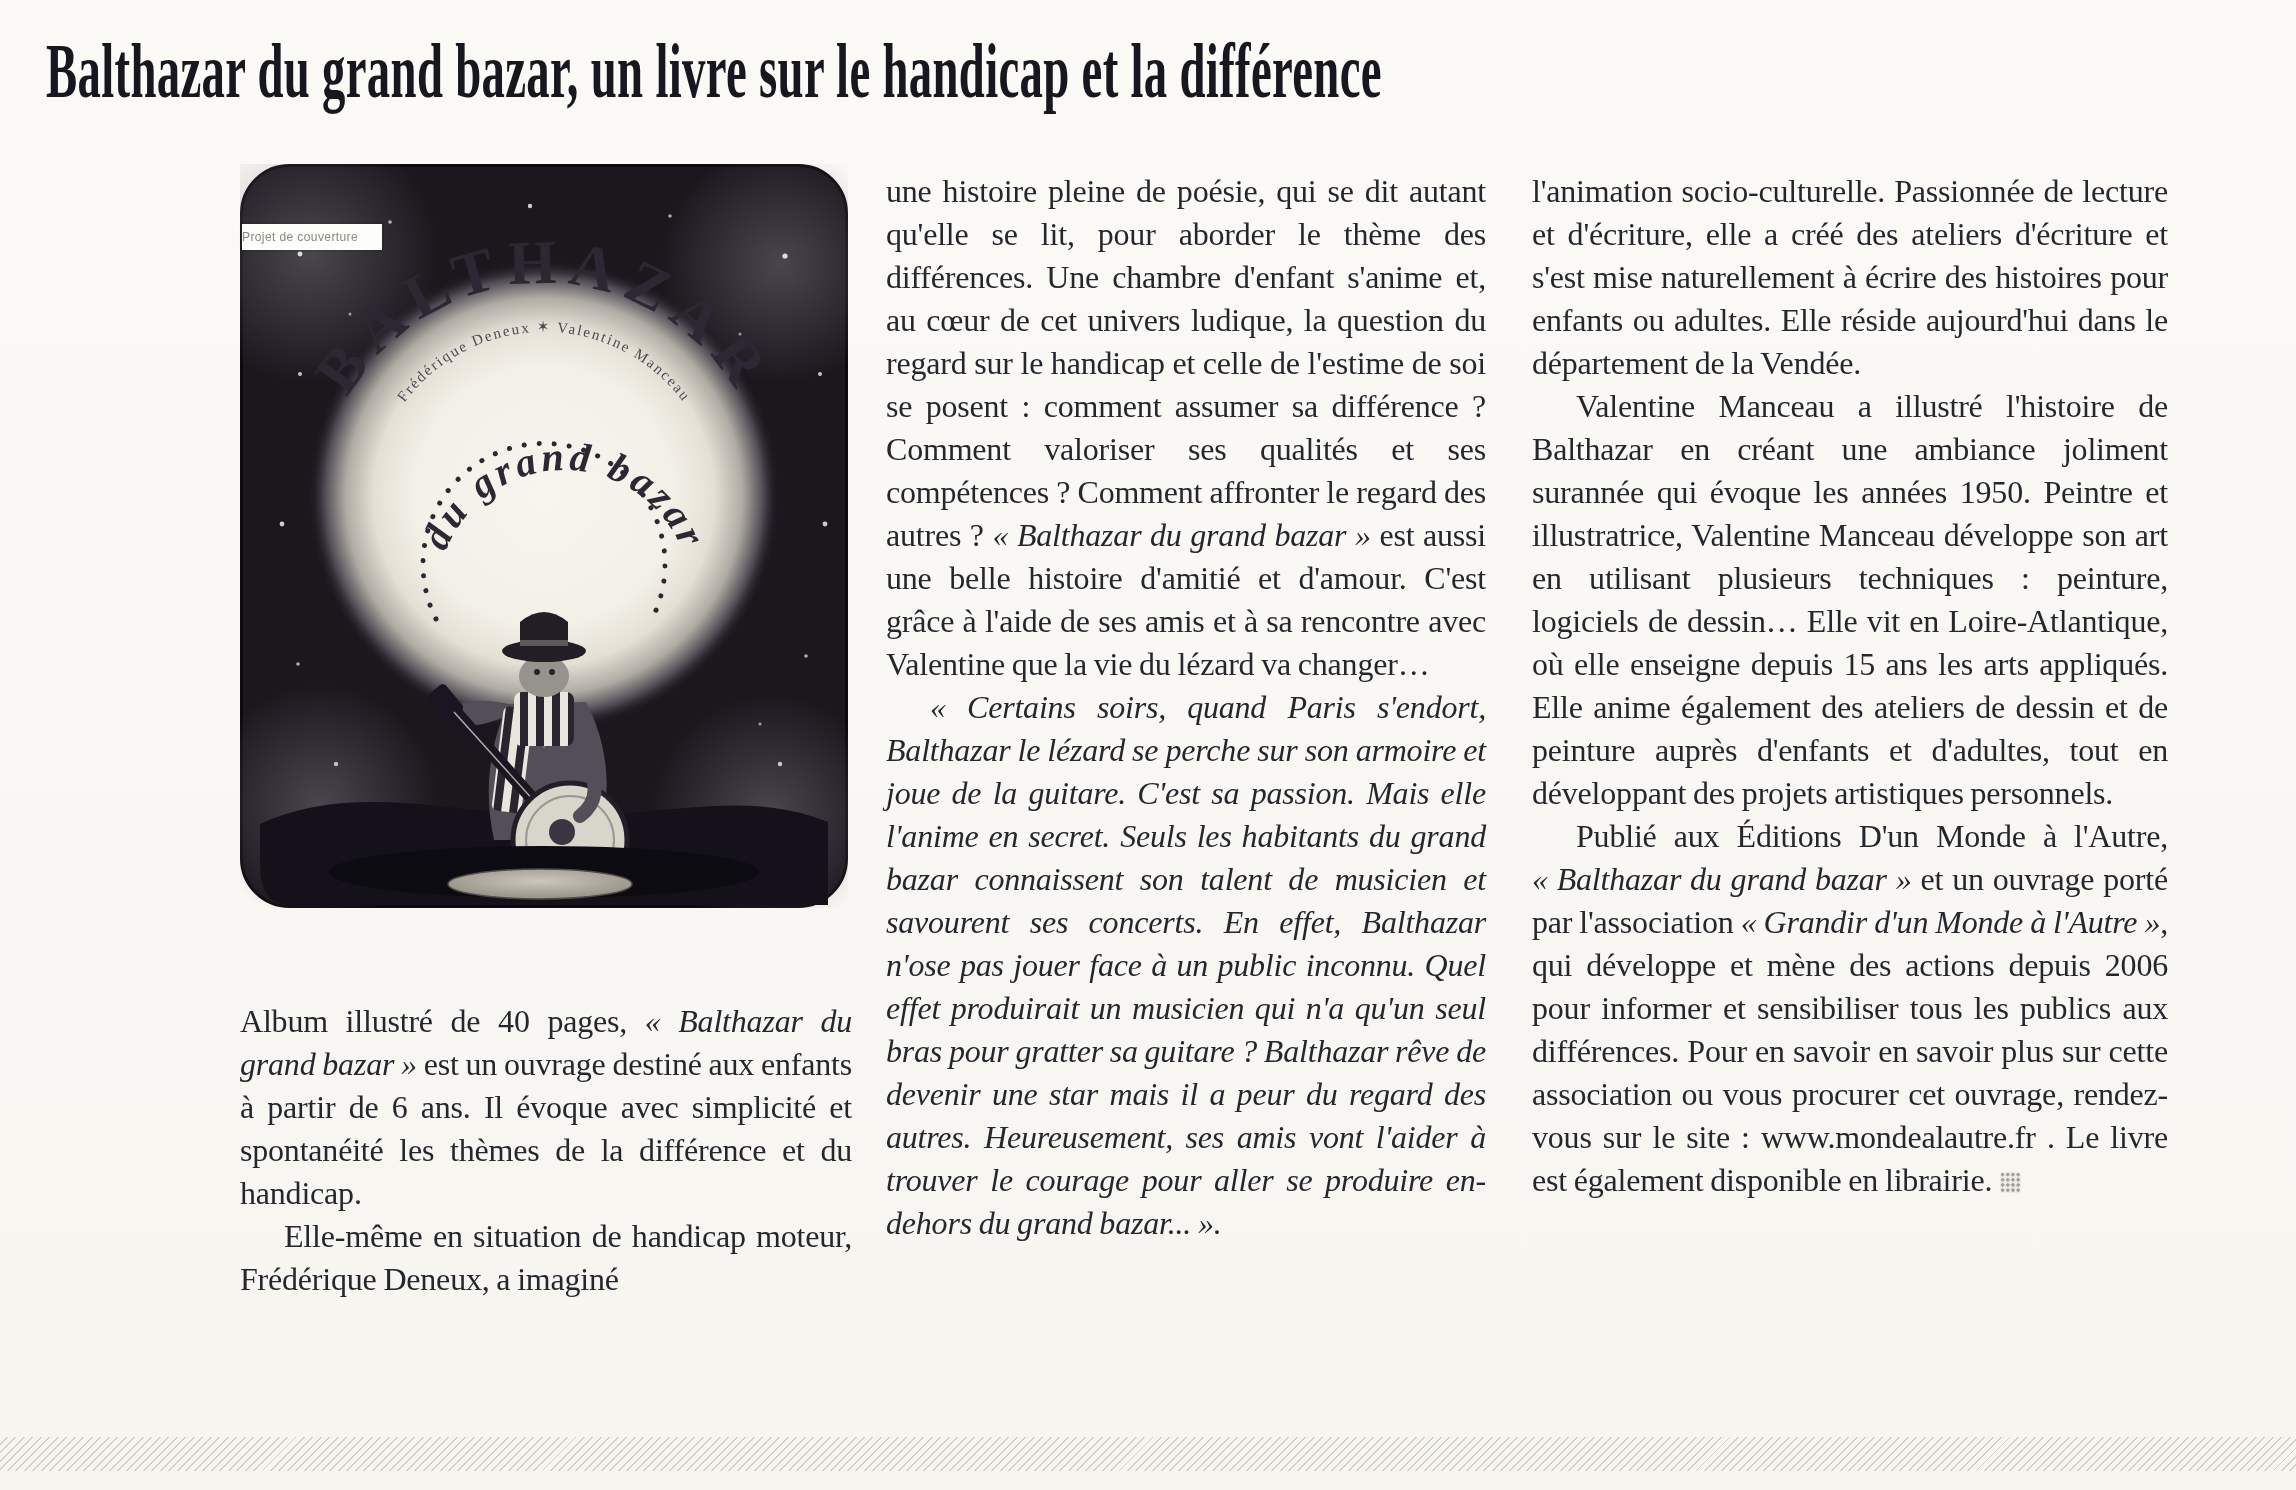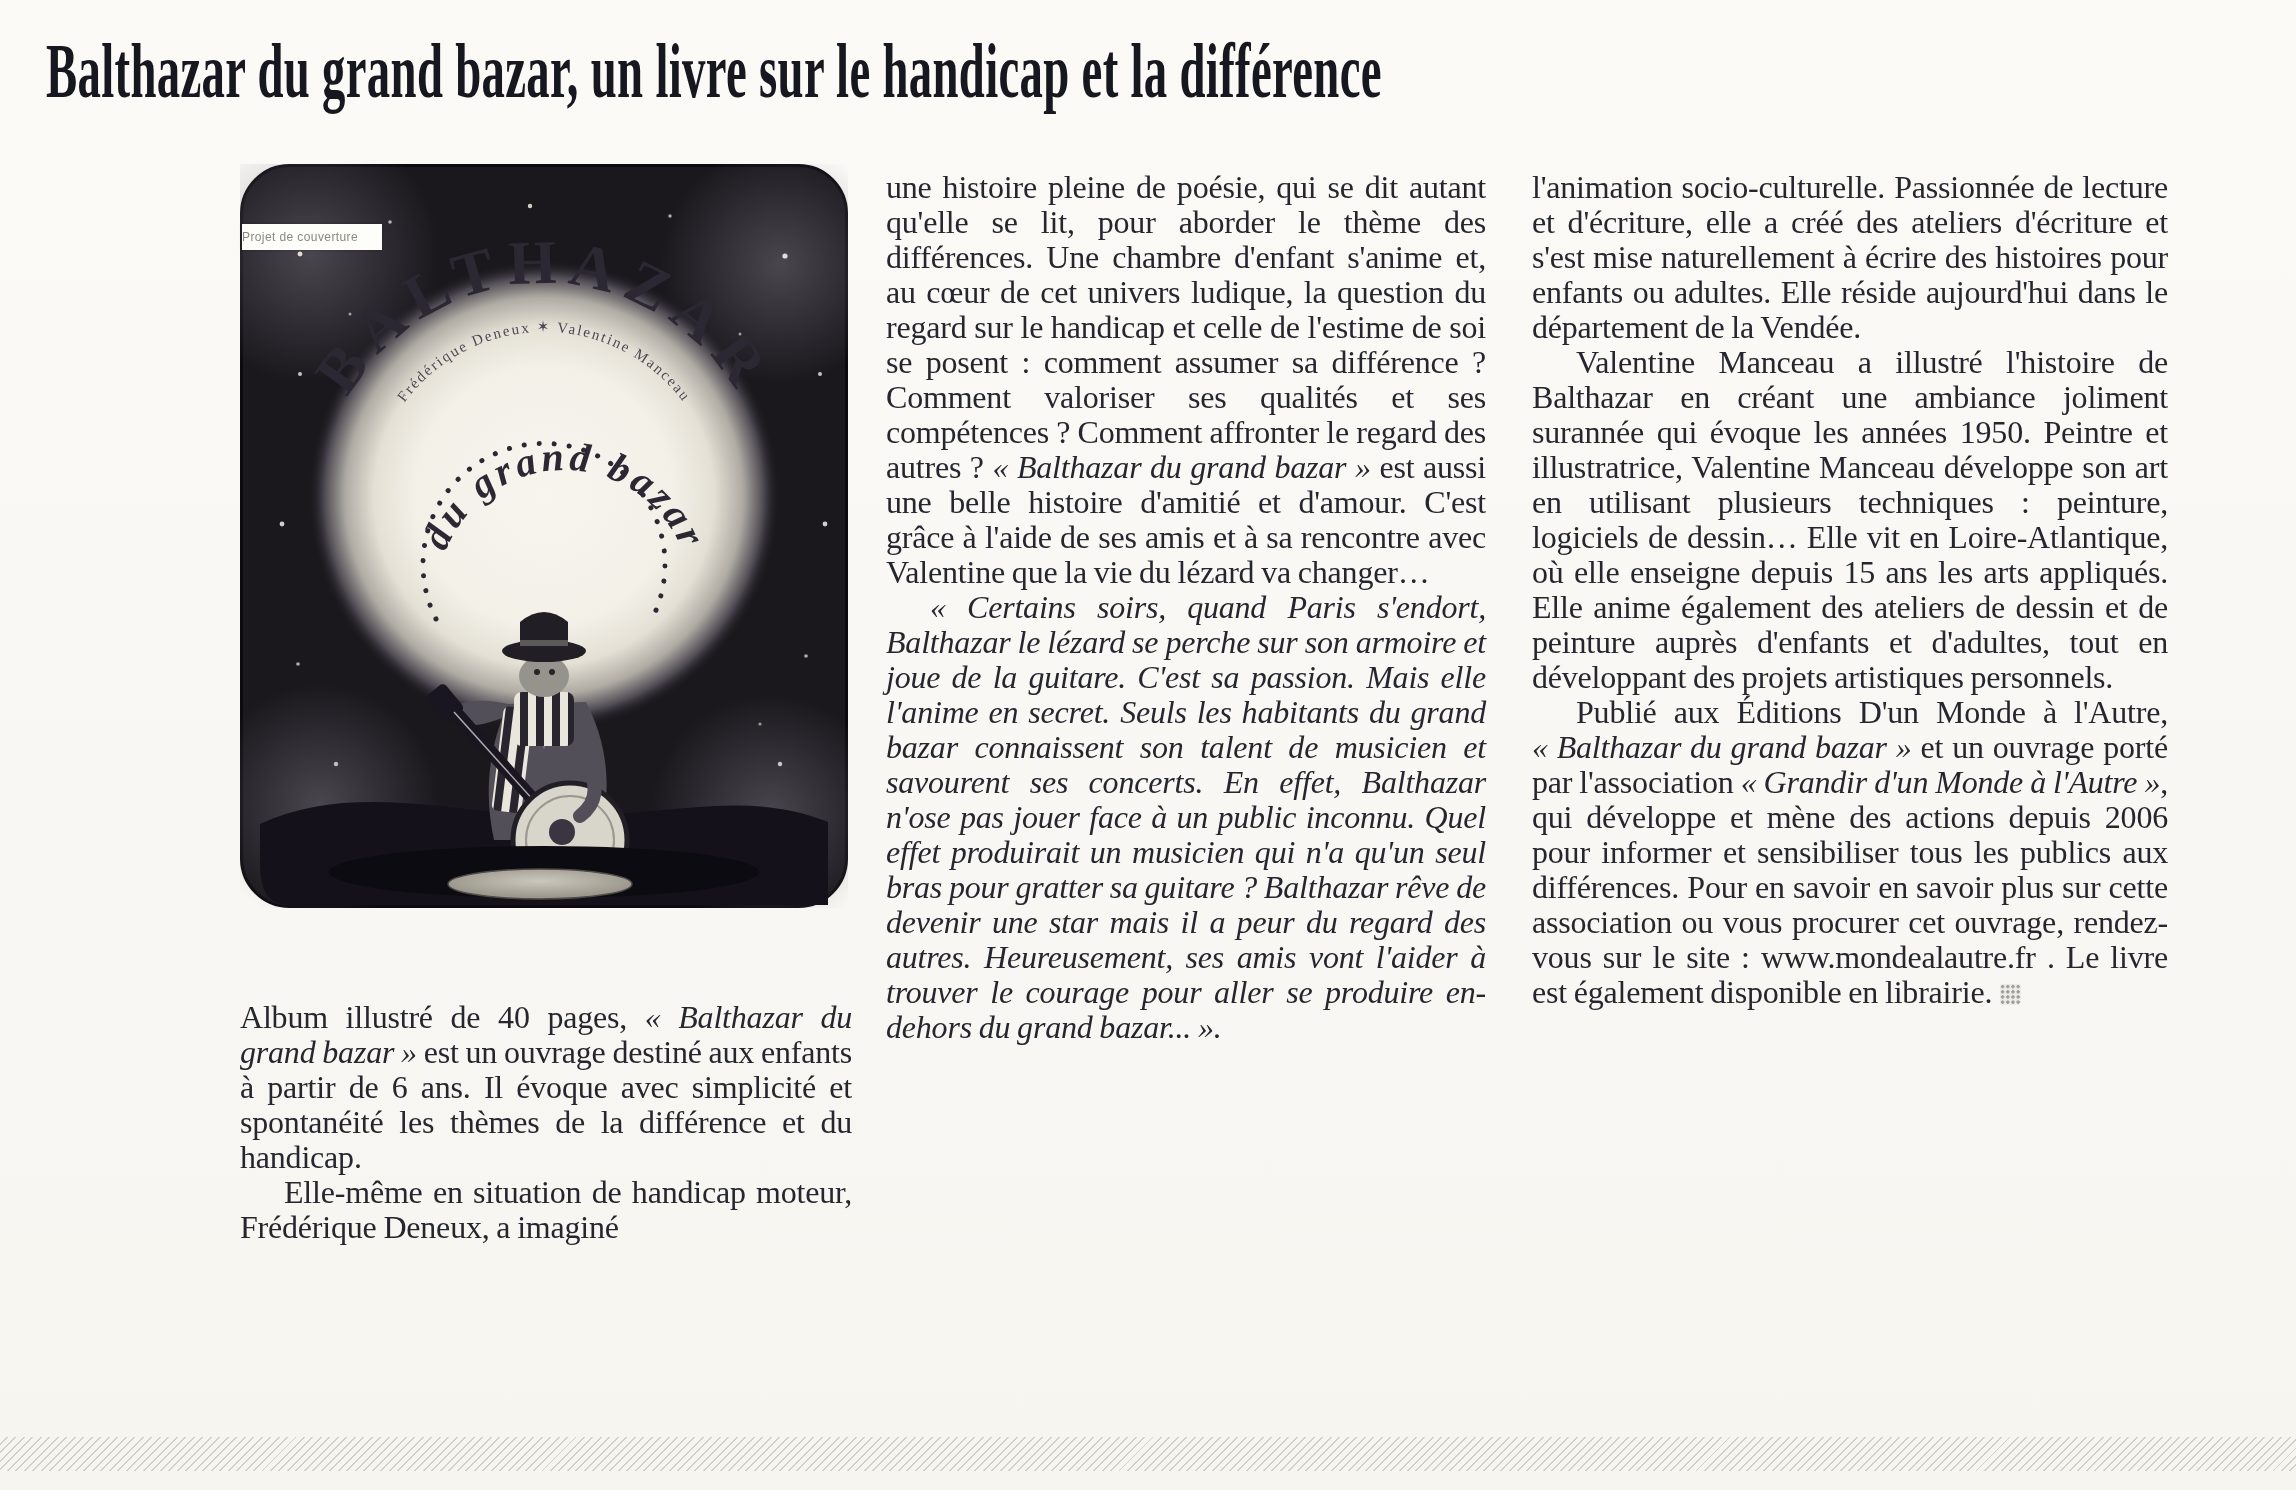--- a/index.html
+++ b/index.html
@@ -15,21 +15,21 @@
     overflow:hidden;
   }
   .headline {
     position:absolute; left:46px; top:26px;
     font-size:78px; font-weight:bold; color:#17171f;
     letter-spacing:0.5px; white-space:nowrap;
     transform:scaleX(0.60); transform-origin:left top;
   }
   .col {
     position:absolute; text-align:justify;
-    font-size:32px; line-height:35px; color:#26262f;
+    font-size:32px; line-height:43px; color:#26262f;
     word-spacing:-1px; letter-spacing:-0.2px;
   }
   .col1 { left:240px; top:1000px;  width:612px; }
   .col2 { left:886px; top:170px;  width:600px; }
   .col3 { left:1532px; top:170px; width:636px; }
   .para { margin:0; }
   .para.indent { text-indent:44px; }
   .italic { font-style:italic; }
   .endmark {
     display:inline-block; width:21px; height:21px; margin-left:8px;

